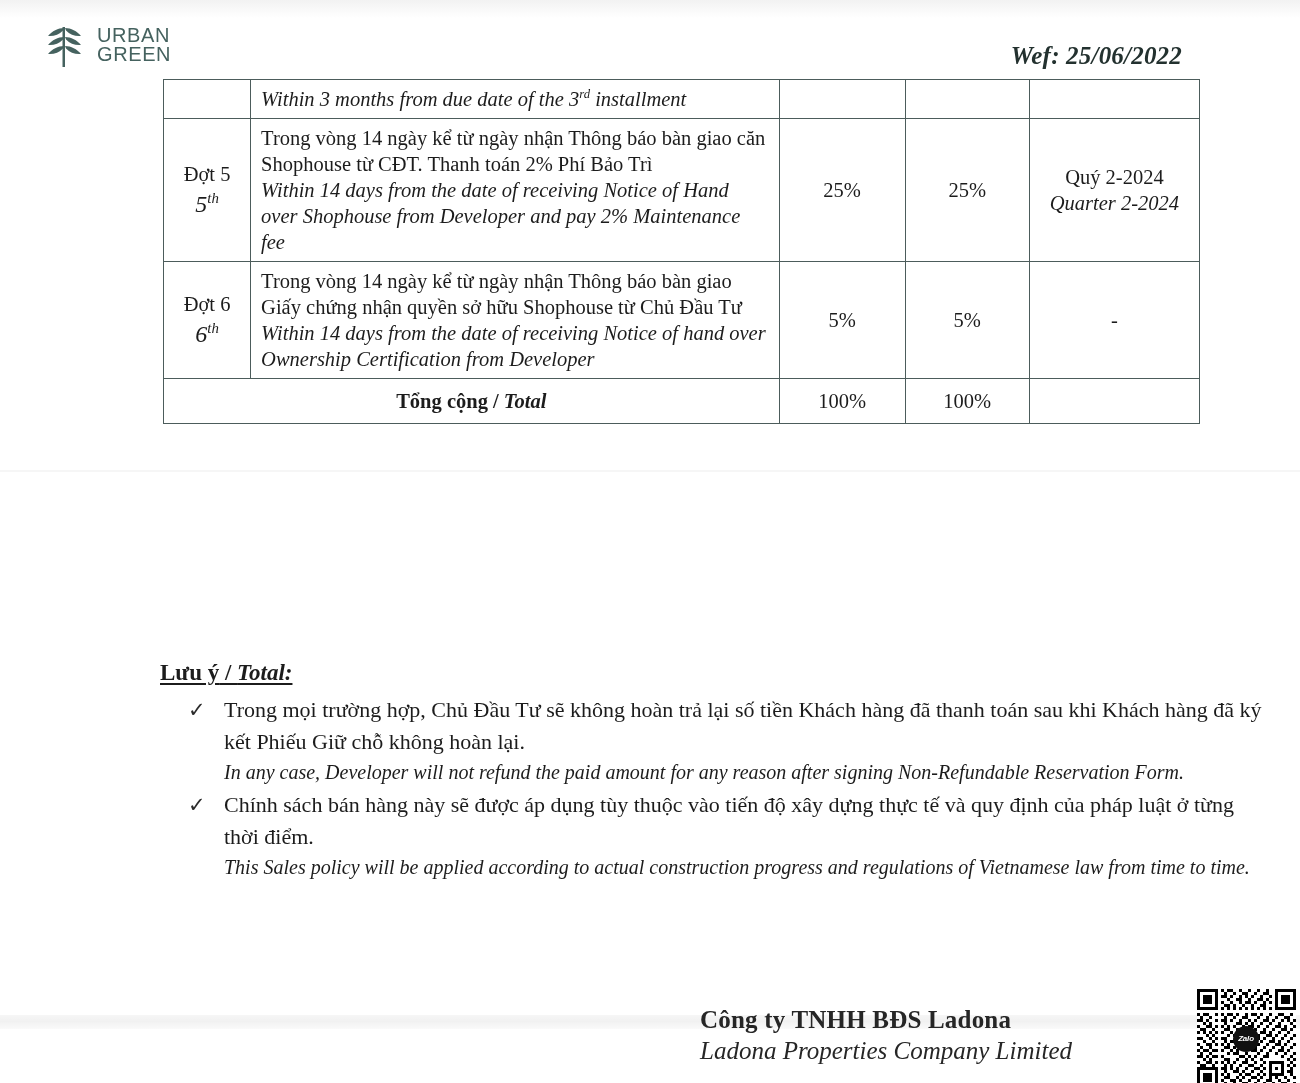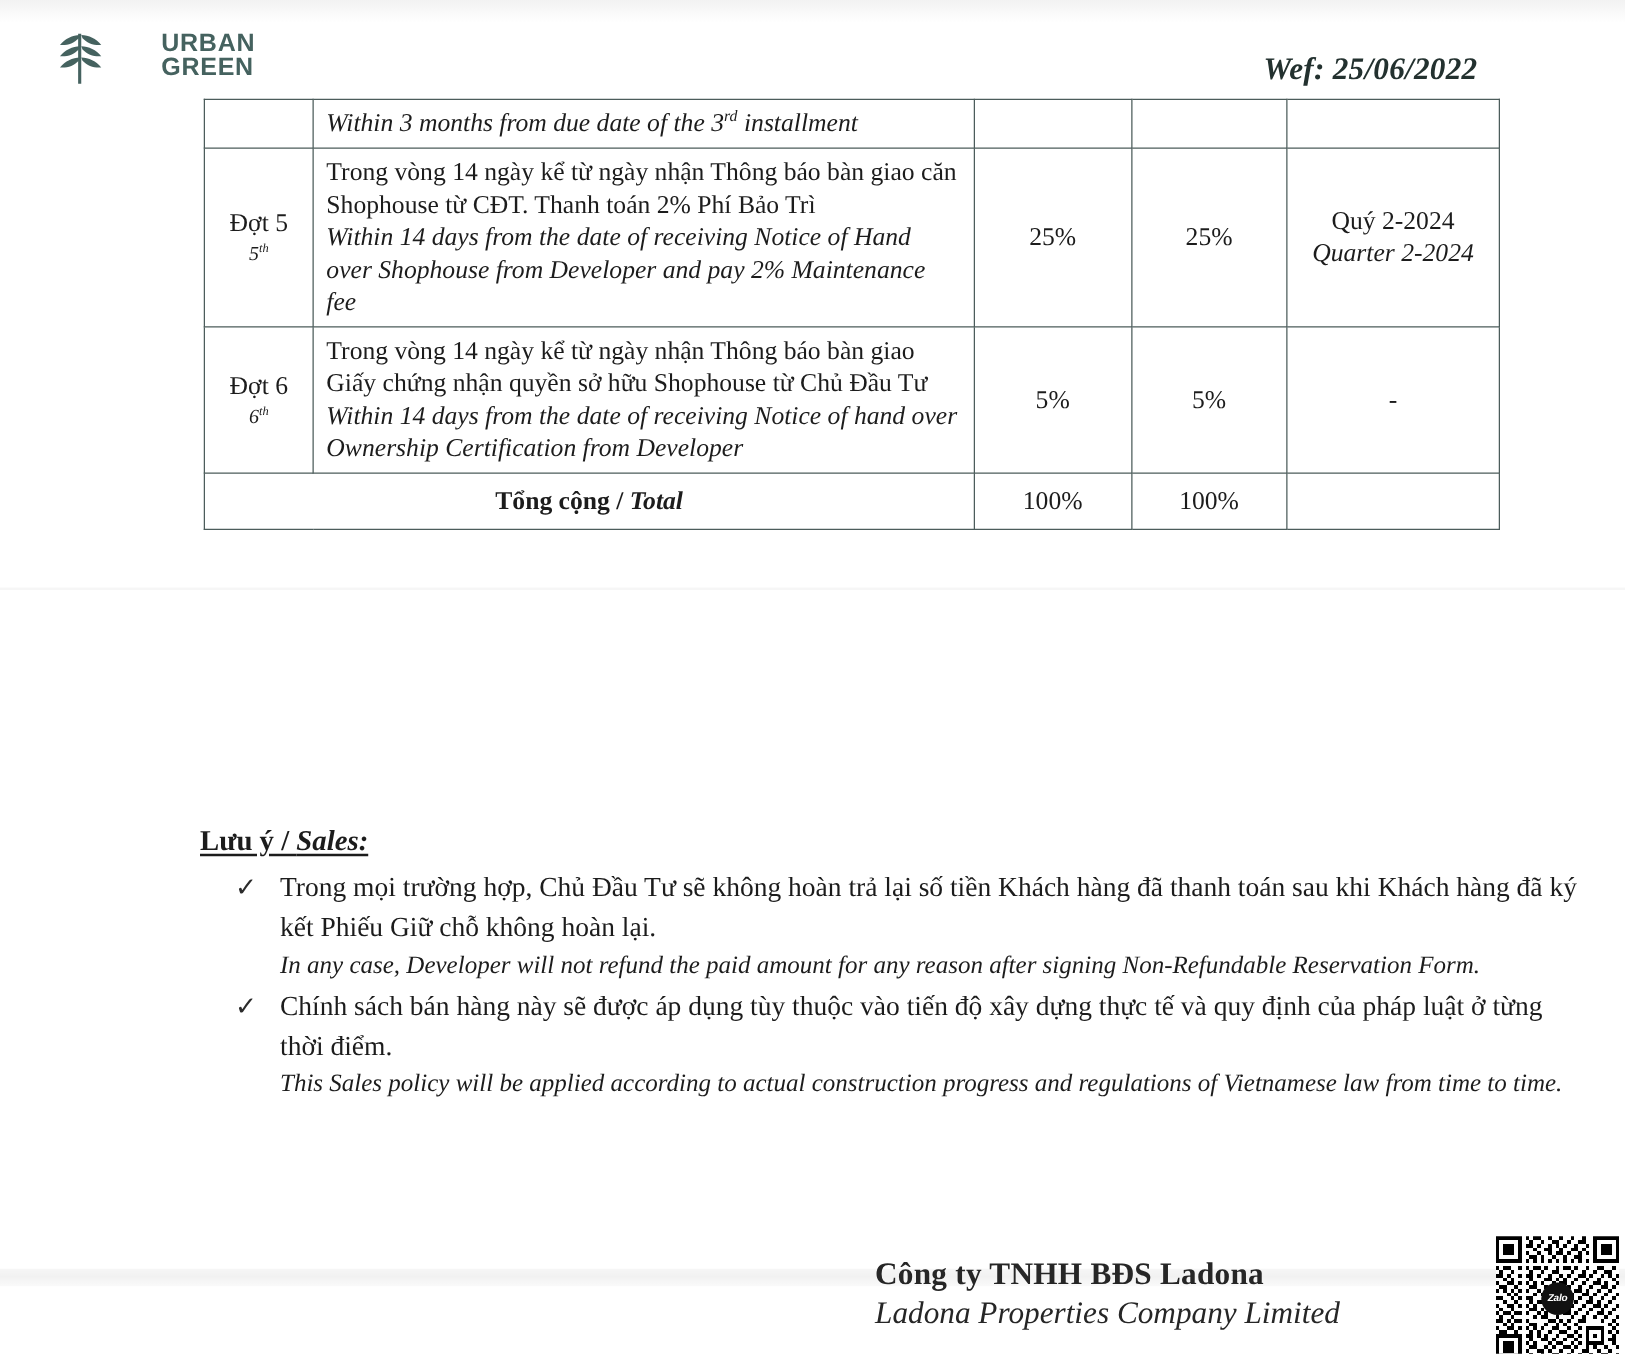--- a/index.html
+++ b/index.html
@@ -44,26 +44,25 @@
     position: absolute;
     left: 44px;
     top: 22px;
     display: flex;
     align-items: center;
     gap: 9px;
   }
   .logo-mark { width: 44px; height: 46px; display: block; }
   .logo-text {
     font-family: "Liberation Sans", "DejaVu Sans", sans-serif;
-    font-weight: bold;
+    font-weight: normal;
     font-size: 20px;
     line-height: 19px;
     letter-spacing: 0.6px;
     color: #45625f;
-    margin-left: 32px;
   }
   .logo-text div { display: block; }
 
   .wef {
     position: absolute;
     right: 118px;
     top: 42px;
     font-weight: bold;
     font-style: italic;
     font-size: 25px;
@@ -94,21 +93,21 @@
   col.c-time   { width: 170px; }
 
   td.stage {
     text-align: center;
     font-size: 22px;
     line-height: 1.3;
     padding: 6px 2px;
   }
   td.stage .en {
     font-style: italic;
-    font-size: 16px;
+    font-size: 24px;
     display: block;
     margin-top: 2px;
   }
   sup { font-size: 0.62em; vertical-align: super; line-height: 0; }
 
   td.desc { text-align: left; }
   td.desc .vi { display: block; }
   td.desc .en { display: block; font-style: italic; }
   td.desc.justify .en { text-align: justify; text-align-last: left; }
 
@@ -304,21 +303,21 @@
         <span>Tổng cộng</span><span> / </span><span class="en">Total</span>
       </td>
       <td class="total-pct">100%</td>
       <td class="total-pct">100%</td>
       <td class="time"></td>
     </tr>
   </tbody>
 </table>
 
 <div class="note-section">
-  <div class="note-title"><span>Lưu ý</span><span> / </span><span class="en">Sales:</span></div>
+  <div class="note-title"><span>Lưu ý</span><span> / </span><span class="en">Total:</span></div>
 
   <ul class="notes">
     <li>
       <span class="tick">✓</span>
       <span class="note-vi">Trong mọi trường hợp, Chủ Đầu Tư sẽ không hoàn trả lại số tiền Khách hàng đã thanh toán sau khi Khách hàng đã ký kết Phiếu Giữ chỗ không hoàn lại.</span>
       <span class="note-en">In any case, Developer will not refund the paid amount for any reason after signing Non-Refundable Reservation Form.</span>
     </li>
     <li>
       <span class="tick">✓</span>
       <span class="note-vi">Chính sách bán hàng này sẽ được áp dụng tùy thuộc vào tiến độ xây dựng thực tế và quy định của pháp luật ở từng thời điểm.</span>

